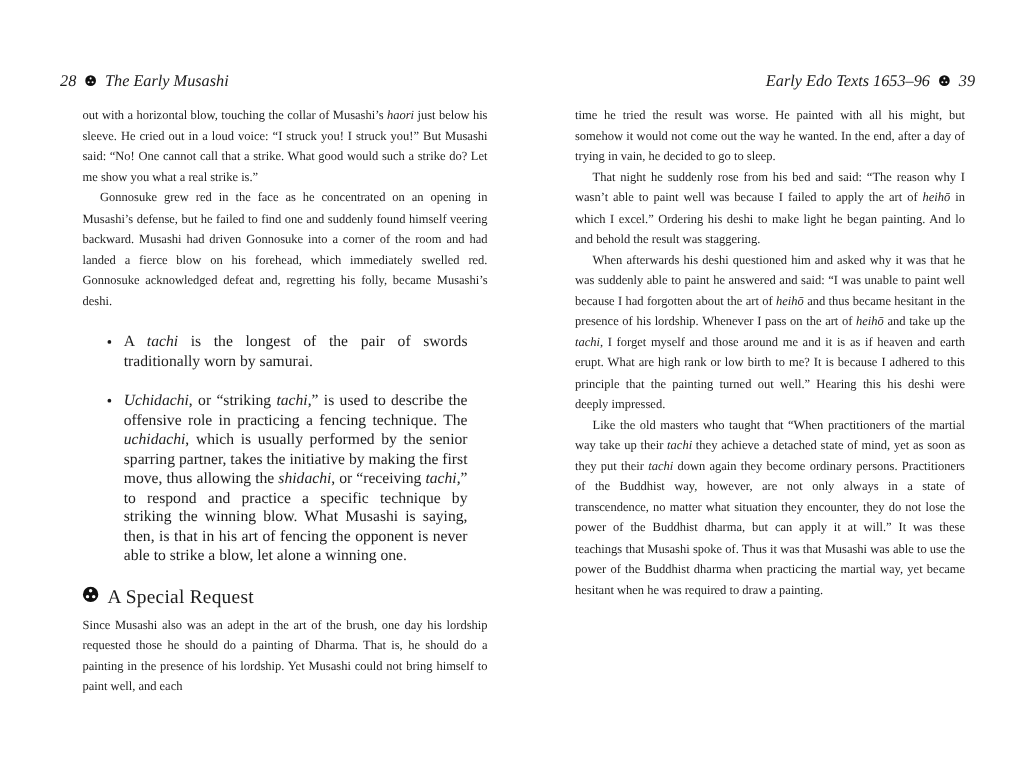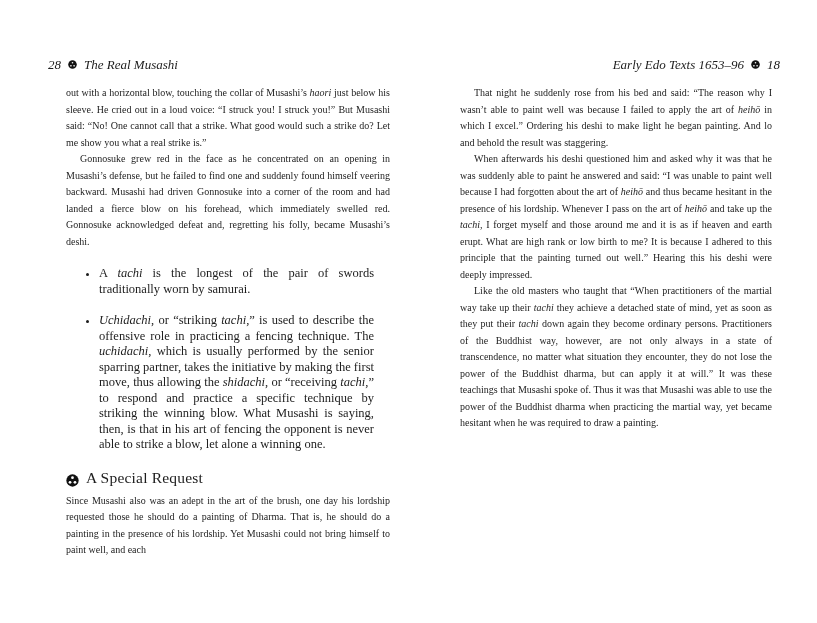--- a/index.html
+++ b/index.html
@@ -52,21 +52,21 @@
     text-align: justify;
     margin: 16px;
   }
   .bullet::marker { font-size: 11px; }
 
   .section-heading {
     margin: 15px 0 6px 0;
     font-size: 15.5px;
     font-weight: 500;
     display: flex;
-    align-items: flex-end;
+    align-items: flex-start;
     gap: 7px;
     letter-spacing: 0.2px;
   }
 
   .orn { display: inline-flex; align-items: center; flex: 0 0 auto; }
   .orn svg { display: block; }
 </style>
 </head>
 <body>
 
@@ -76,21 +76,21 @@
     <header class="page-header">
       <span>28</span>
       <span class="orn">
         <svg width="9" height="9" viewBox="0 0 20 20" aria-hidden="true">
           <circle cx="10" cy="10" r="9.5" fill="#111"></circle>
           <circle cx="10" cy="6" r="1.8" fill="#fff"></circle>
           <circle cx="6.5" cy="13" r="1.8" fill="#fff"></circle>
           <circle cx="13.5" cy="13" r="1.8" fill="#fff"></circle>
         </svg>
       </span>
-      <span>The Real Musashi</span>
+      <span>The Early Musashi</span>
     </header>
 
     <div class="page-body">
       <div>
 
           <p class="para">out with a horizontal blow, touching the collar of Musashi’s <i>haori</i> just below his sleeve. He cried out in a loud voice: “I struck you! I struck you!” But Musashi said: “No! One cannot call that a strike. What good would such a strike do? Let me show you what a real strike is.”</p>
 
           <p class="para indent">Gonnosuke grew red in the face as he concentrated on an opening in Musashi’s defense, but he failed to find one and suddenly found himself veering backward. Musashi had driven Gonnosuke into a corner of the room and had landed a fierce blow on his forehead, which immediately swelled red. Gonnosuke acknowledged defeat and, regretting his folly, became Musashi’s deshi.</p>
         </div>
 
@@ -124,26 +124,27 @@
     <header class="page-header">
       <span>Early Edo Texts 1653–96</span>
       <span class="orn">
         <svg width="9" height="9" viewBox="0 0 20 20" aria-hidden="true">
           <circle cx="10" cy="10" r="9.5" fill="#111"></circle>
           <circle cx="10" cy="6" r="1.8" fill="#fff"></circle>
           <circle cx="6.5" cy="13" r="1.8" fill="#fff"></circle>
           <circle cx="13.5" cy="13" r="1.8" fill="#fff"></circle>
         </svg>
       </span>
-      <span>18</span>
+      <span>39</span>
     </header>
 
     <div class="page-body">
       <div>
 
+          <p class="para">time he tried the result was worse. He painted with all his might, but somehow it would not come out the way he wanted. In the end, after a day of trying in vain, he decided to go to sleep.</p>
 
           <p class="para indent">That night he suddenly rose from his bed and said: “The reason why I wasn’t able to paint well was because I failed to apply the art of <i>heihō</i> in which I excel.” Ordering his deshi to make light he began painting. And lo and behold the result was staggering.</p>
 
           <p class="para indent">When afterwards his deshi questioned him and asked why it was that he was suddenly able to paint he answered and said: “I was unable to paint well because I had forgotten about the art of <i>heihō</i> and thus became hesitant in the presence of his lordship. Whenever I pass on the art of <i>heihō</i> and take up the <i>tachi</i>, I forget myself and those around me and it is as if heaven and earth erupt. What are high rank or low birth to me? It is because I adhered to this principle that the painting turned out well.” Hearing this his deshi were deeply impressed.</p>
 
           <p class="para indent">Like the old masters who taught that “When practitioners of the martial way take up their <i>tachi</i> they achieve a detached state of mind, yet as soon as they put their <i>tachi</i> down again they become ordinary persons. Practitioners of the Buddhist way, however, are not only always in a state of transcendence, no matter what situation they encounter, they do not lose the power of the Buddhist dharma, but can apply it at will.” It was these teachings that Musashi spoke of. Thus it was that Musashi was able to use the power of the Buddhist dharma when practicing the martial way, yet became hesitant when he was required to draw a painting.</p>
         </div>
     </div>
   </section>
 

